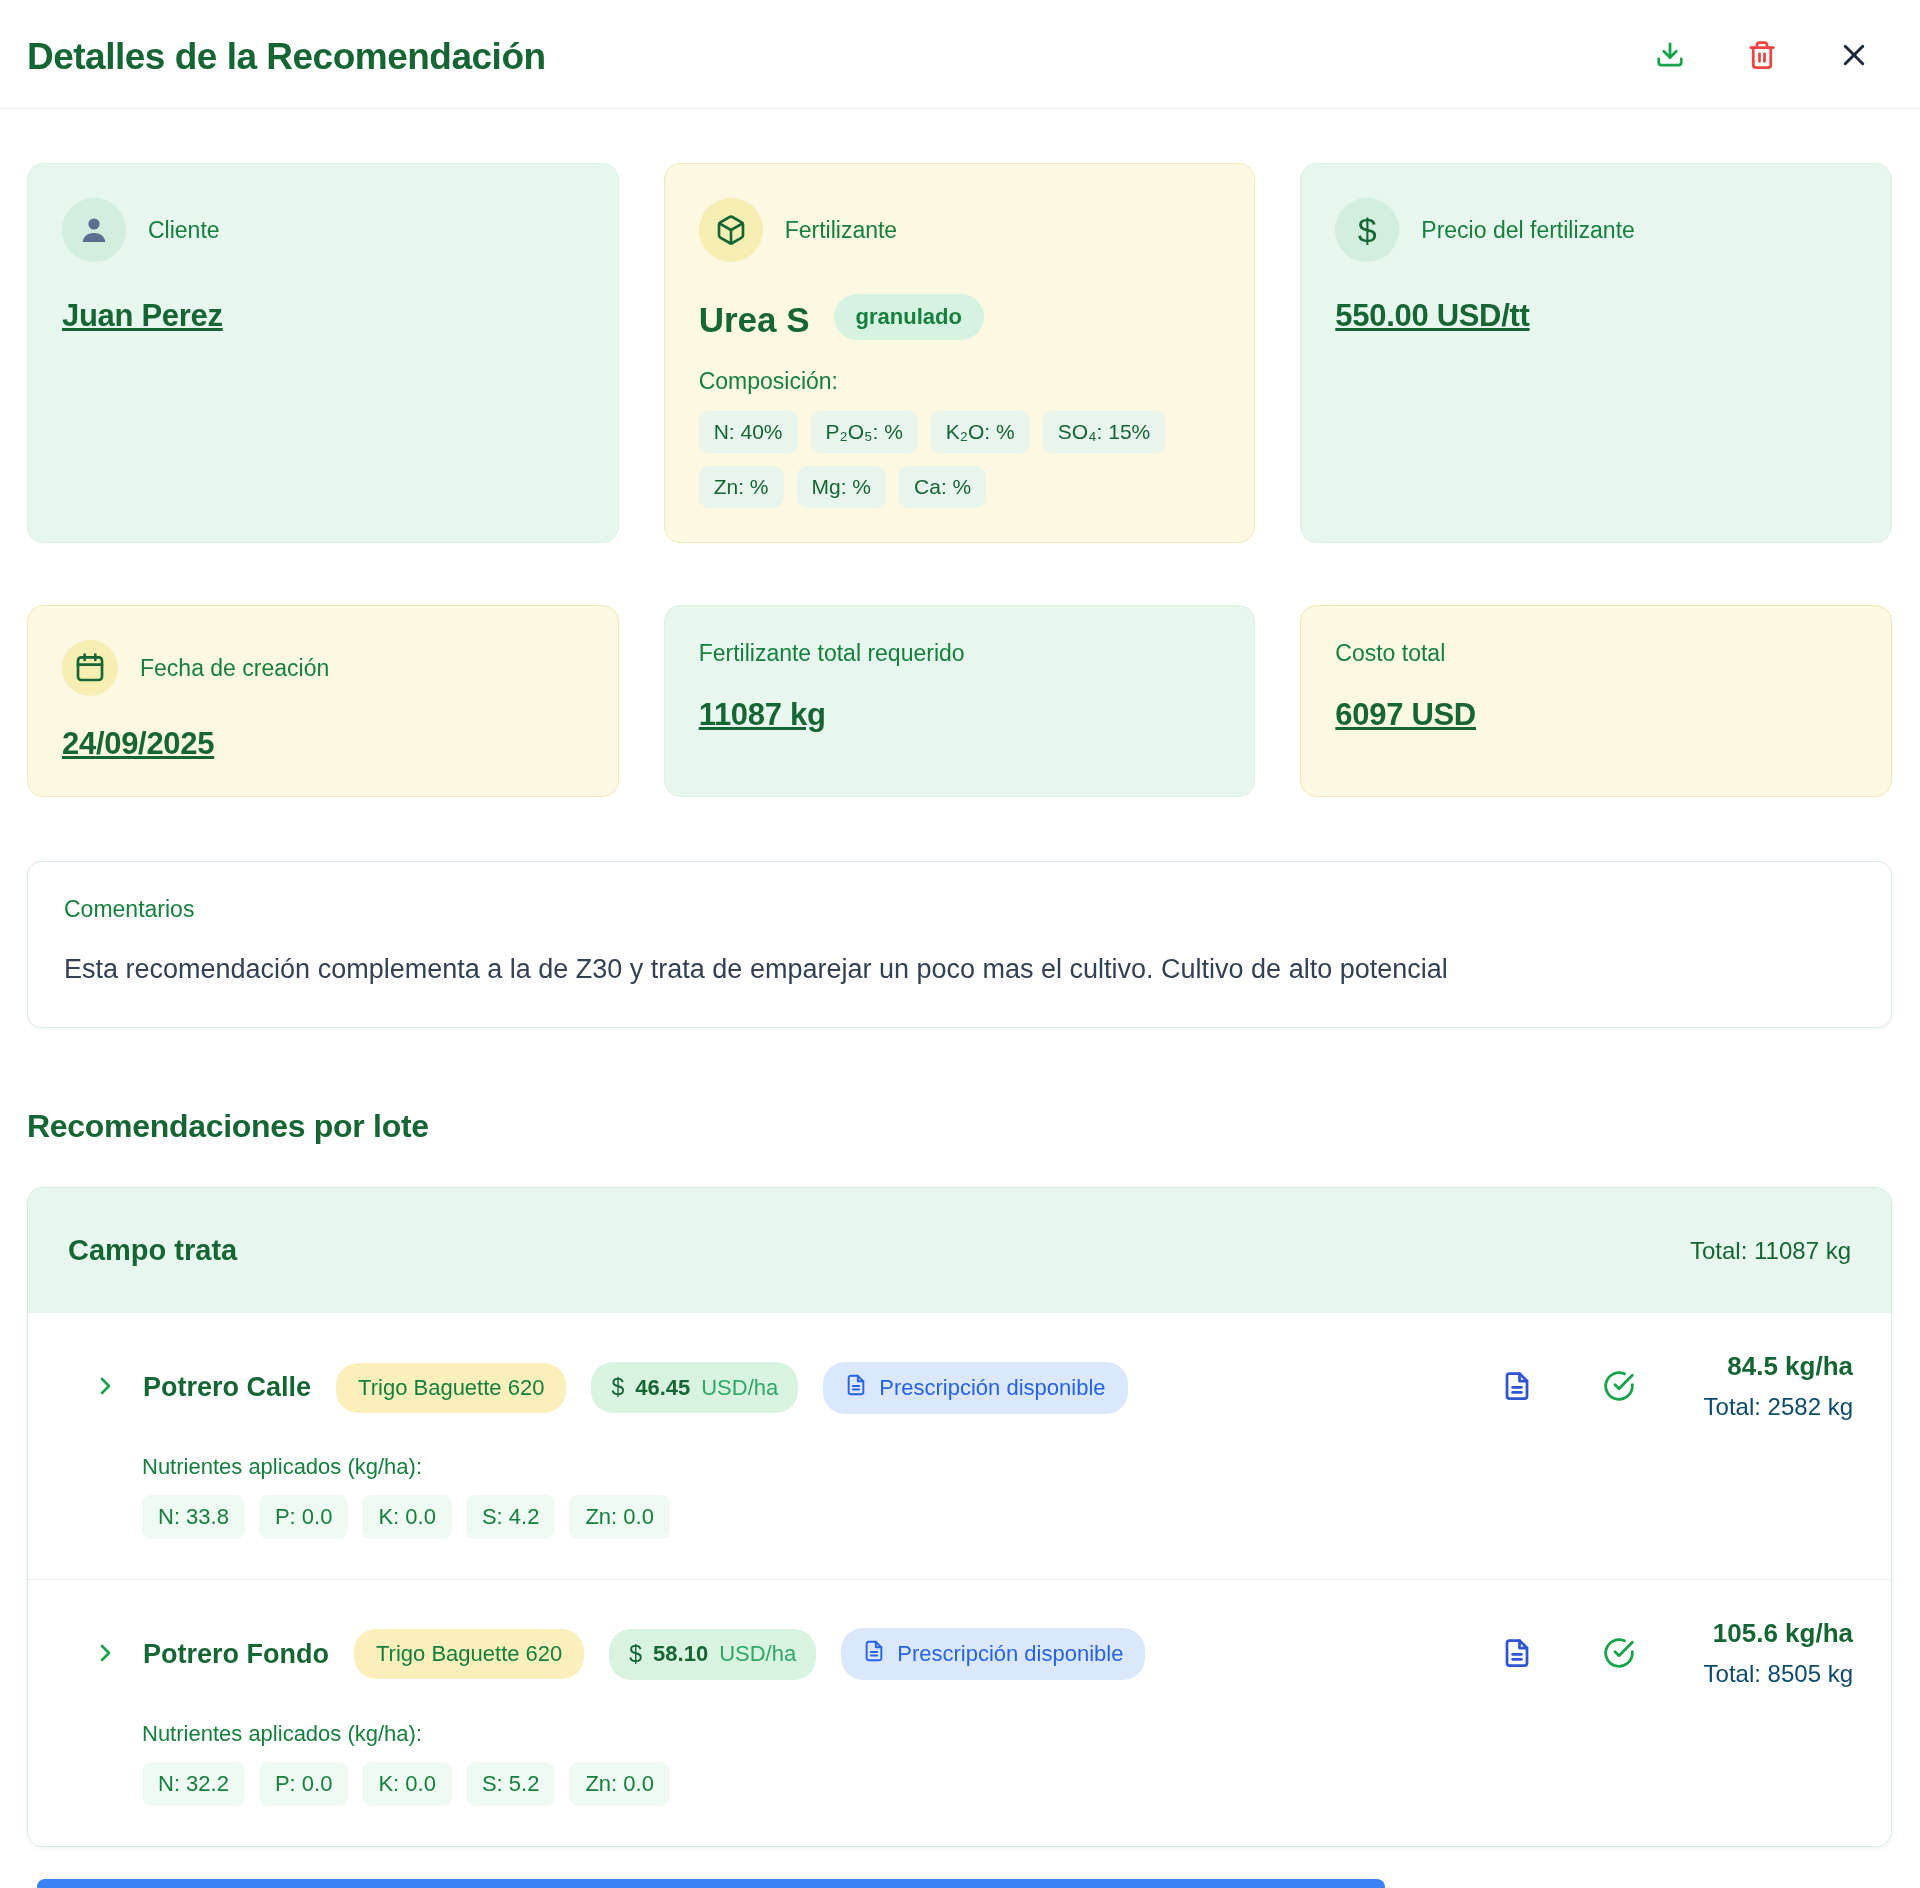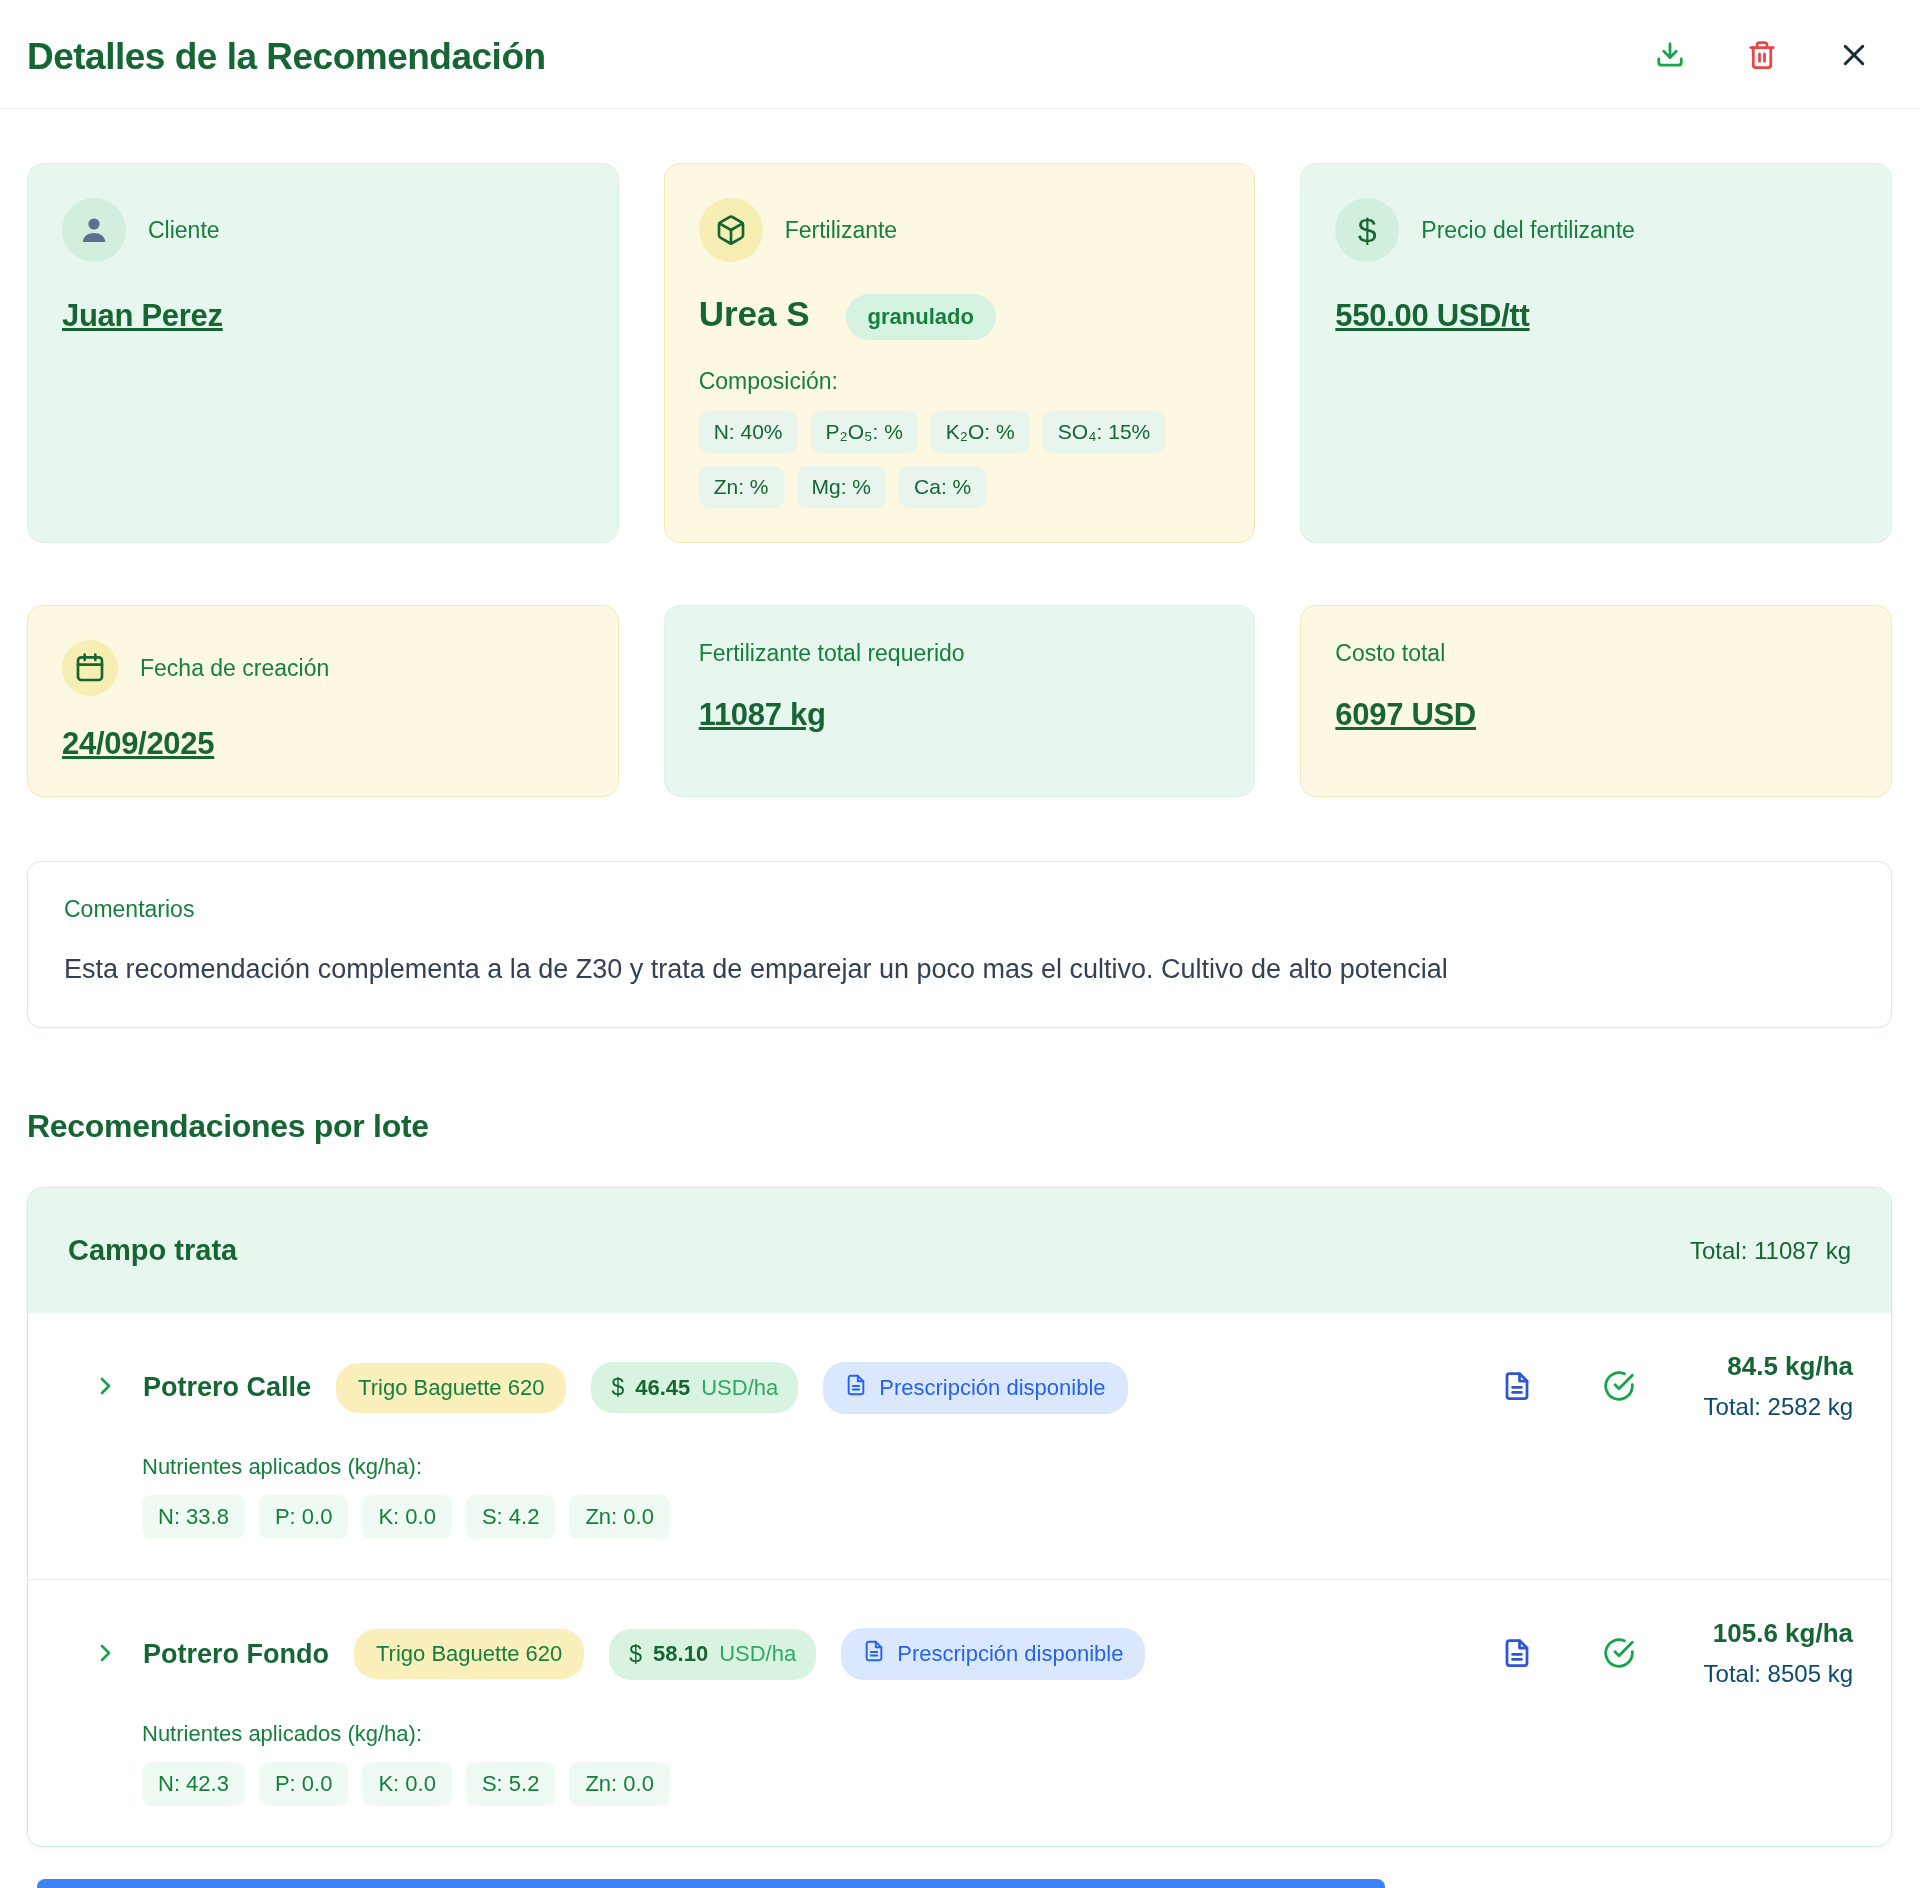--- a/index.html
+++ b/index.html
@@ -27,21 +27,21 @@
   .icon-circle{ width:64px; height:64px; border-radius:50%; flex:0 0 auto;
     display:flex; align-items:center; justify-content:center; }
   .icon-circle.green{ background:#d2eedd; }
   .icon-circle.yellow{ background:#f6eeb2; }
   .icon-circle svg{ width:32px; height:32px; }
   .dollar-glyph{ font-size:34px; color:#166534; font-weight:500; }
   .card-label{ font-size:23px; color:#15803d; }
   .card-value{ margin-top:36px; font-size:31px; font-weight:bold; color:#166534; letter-spacing:-0.3px;text-decoration:underline; }
   .card-value.tight{ margin-top:30px; }
   
-  .fert-name-row{ margin-top:32px; display:flex; align-items:flex-start; gap:36px; }
+  .fert-name-row{ margin-top:32px; display:flex; align-items:flex-end; gap:24px; }
   .fert-name{ font-size:35px; font-weight:bold; color:#166534; }
   .badge-granulado{ background:#d6f2e0; color:#15803d; font-weight:bold; font-size:22px;
     padding:10px 22px; border-radius:24px; }
   .comp-label{ margin-top:28px; font-size:23px; color:#15803d; }
   .comp-chips{ margin-top:16px; display:flex; flex-wrap:wrap; gap:13px 13px; }
   .comp-chip{ background:#e7f5ec; color:#166534; font-size:21px; padding:9px 15px; border-radius:10px; }
   
   .comments{ margin:64px 28px 0 27px; background:#ffffff; border:1px solid #dcebe2;
     border-radius:14px; padding:34px 36px 40px; box-shadow:0 1px 3px rgba(20,60,40,0.05); }
   .comments-label{ font-size:23px; color:#15803d; }
@@ -320,21 +320,21 @@
           </span>
         </button>
         <span class="lot-values">
           <div class="lot-rate">105.6 kg/ha</div>
           <div class="lot-total">Total: 8505 kg</div>
         </span>
       </span>
     </div>
     <div class="nutrients-label">Nutrientes aplicados (kg/ha):</div>
     <div class="nutrient-chips">
-      <span class="nutrient-chip">N: 42.3</span>
+      <span class="nutrient-chip">N: 32.2</span>
       <span class="nutrient-chip">P: 0.0</span>
       <span class="nutrient-chip">K: 0.0</span>
       <span class="nutrient-chip">S: 5.2</span>
       <span class="nutrient-chip">Zn: 0.0</span>
     </div>
   </div>
 </div>
 
 <div class="clipped-bar"></div>
 

